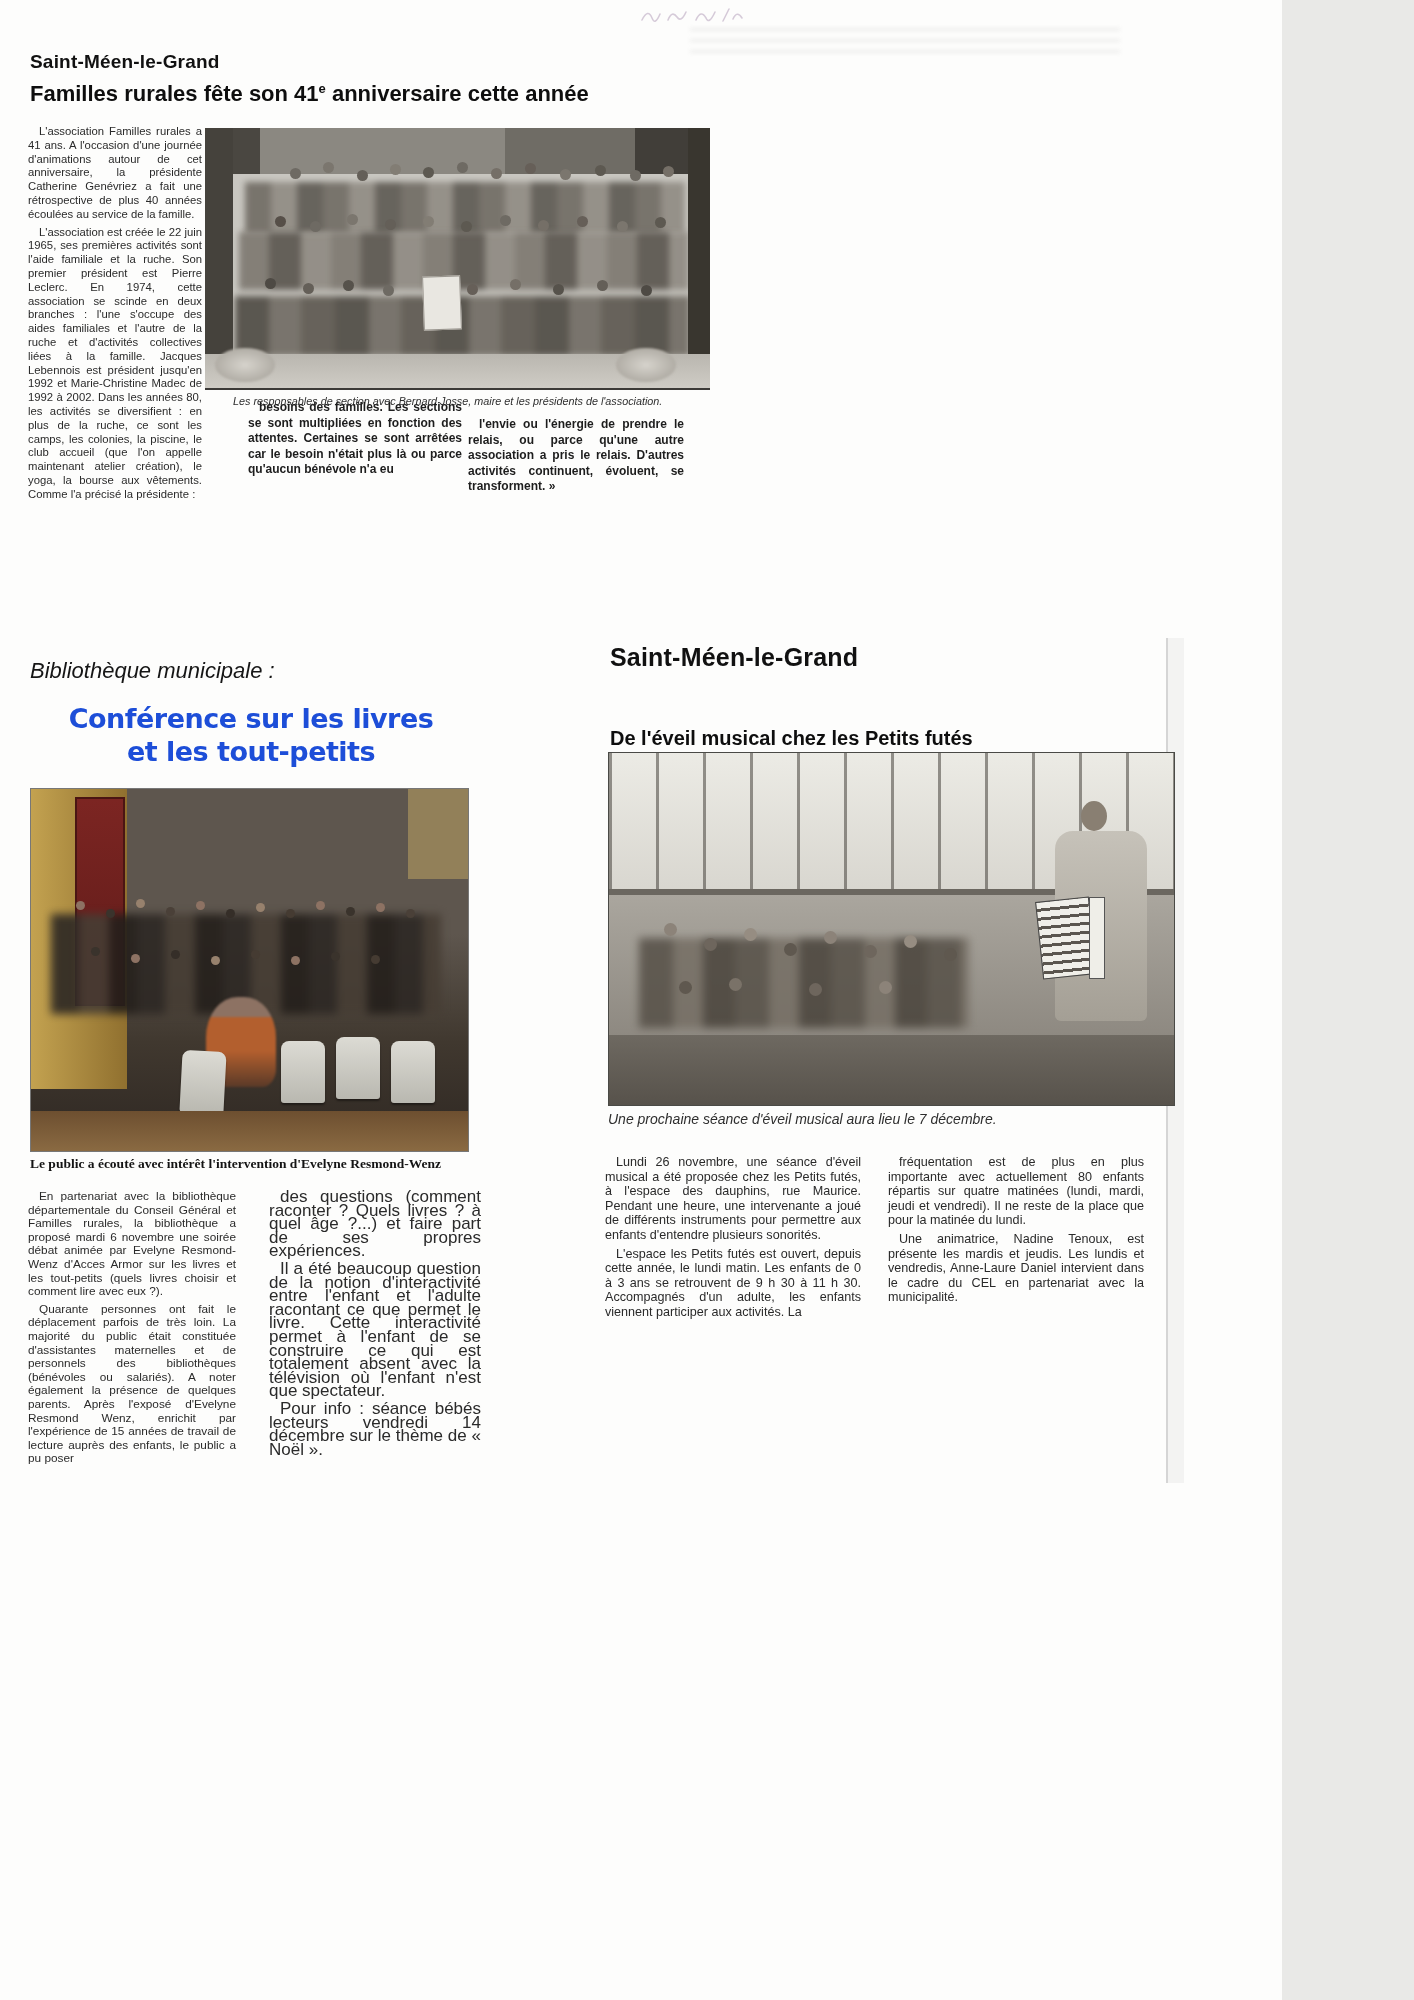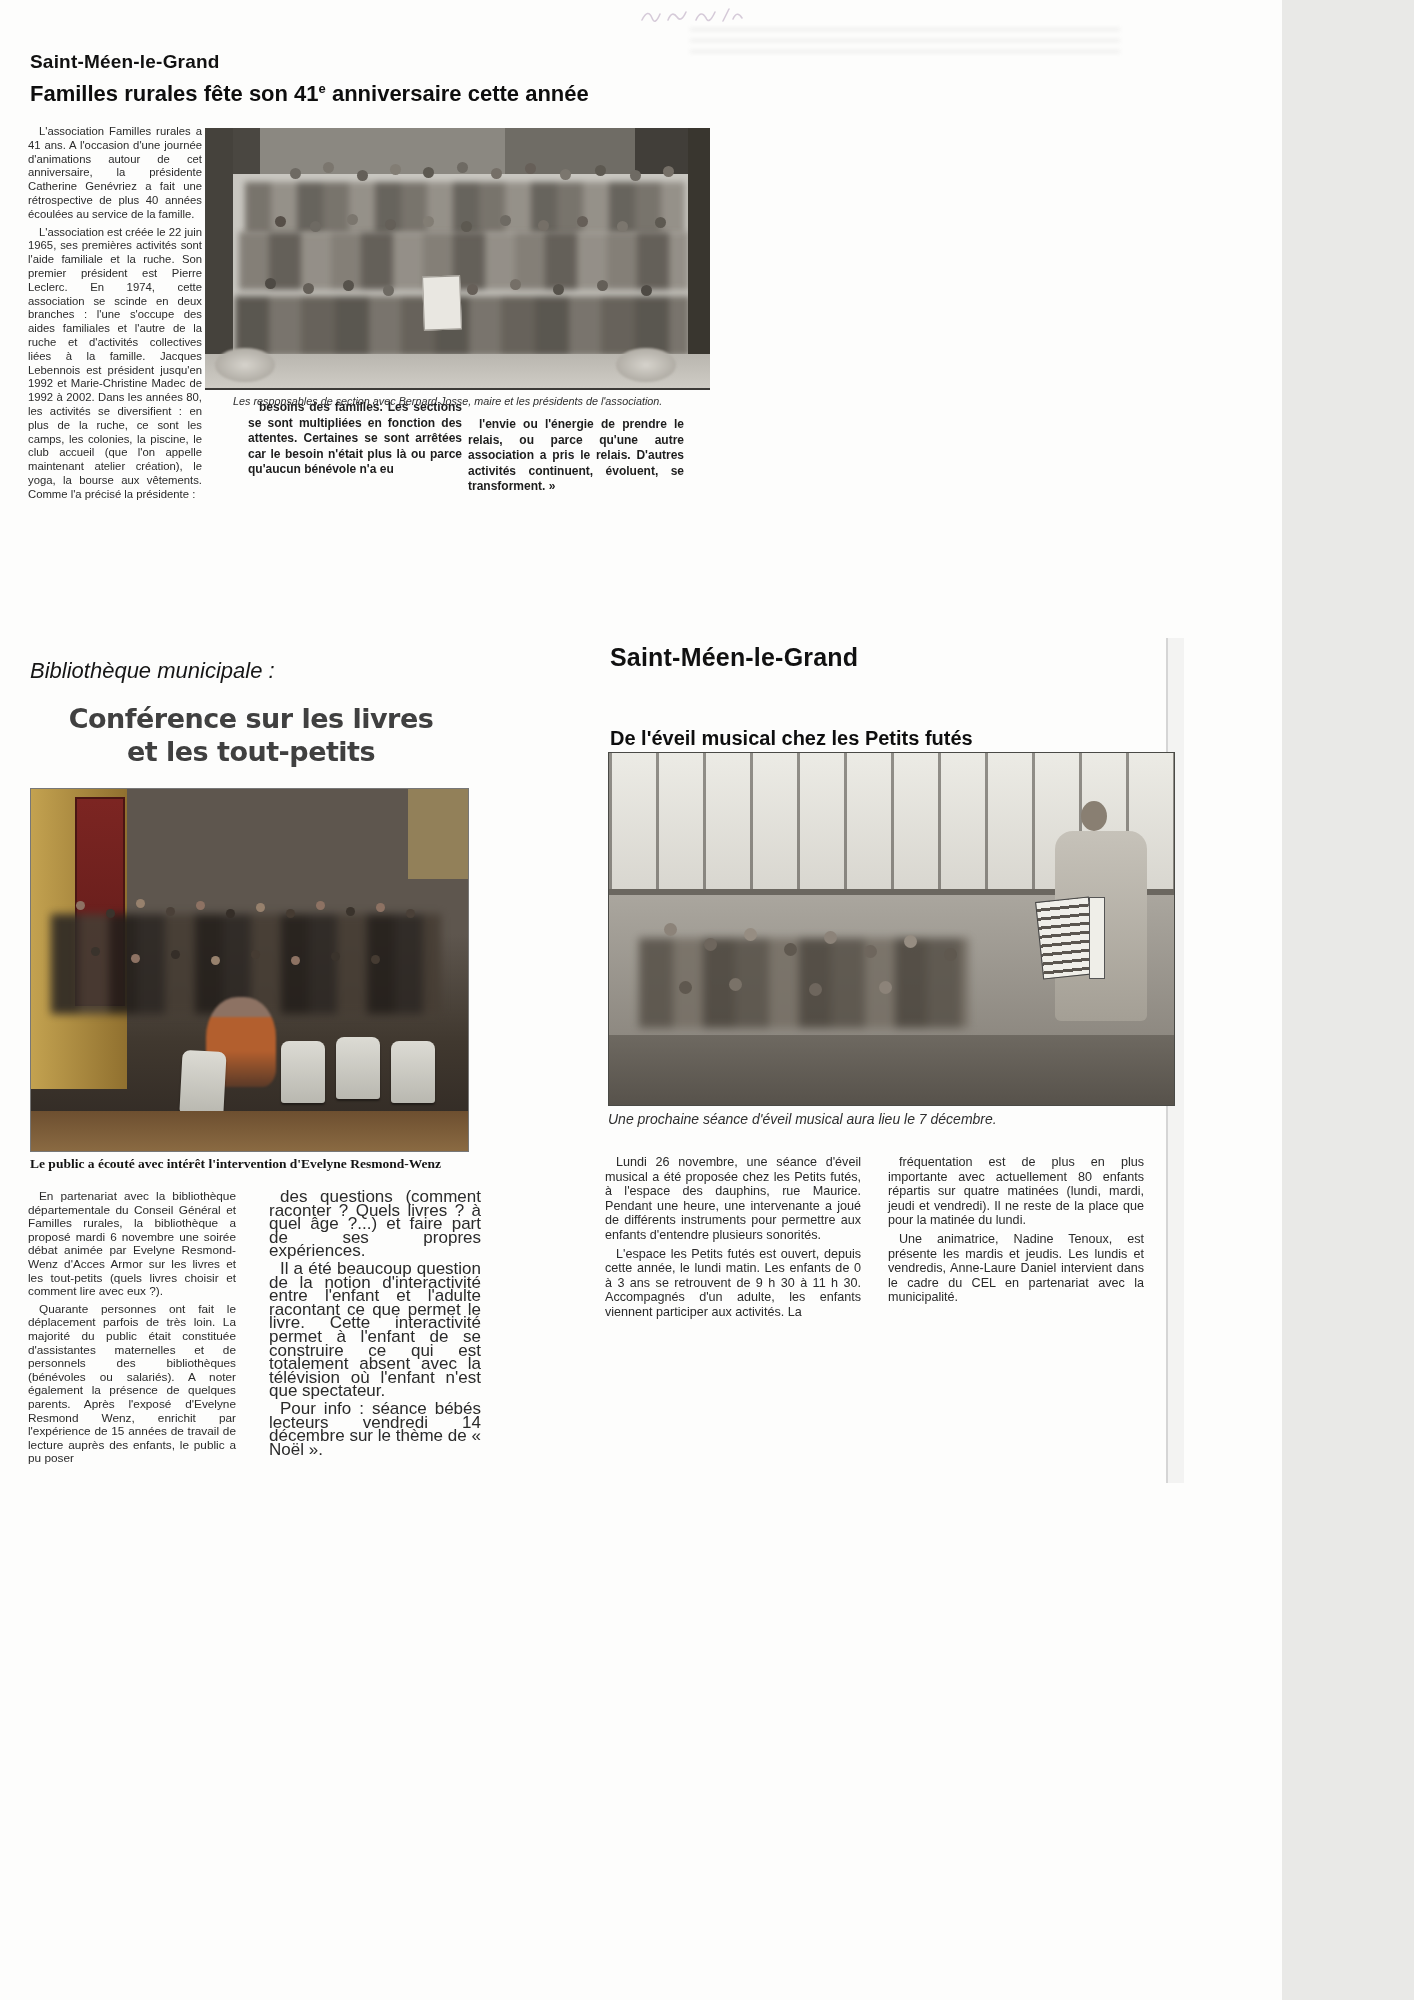--- a/index.html
+++ b/index.html
@@ -50,21 +50,21 @@
     60px 150px #4e4a44,98px 155px #645f58,138px 152px #56524b,178px 157px #6e6a63,
     220px 152px #5d5951,262px 156px #665f58,305px 151px #756f67,348px 156px #56524b,
     392px 152px #645f58,436px 157px #4e4a44;}
   .p1-poster{position:absolute;left:218px;top:148px;width:36px;height:52px;background:#e9e7e1;border:1px solid #9a968f;transform:rotate(-2deg);}
   .p1-flower{position:absolute;width:60px;height:34px;border-radius:50%;background:radial-gradient(#d6d3cc,#a19d95);filter:blur(1px);}
   
   .a2{left:25px;top:650px;width:452px;height:950px;}
   .a2-kicker{position:absolute;left:5px;top:8px;font-size:22px;font-style:italic;color:#161616;}
   .a2-title{position:absolute;left:0;top:52px;width:452px;text-align:center;
     font-family:"DejaVu Sans", sans-serif;font-weight:800;font-size:27px;line-height:33px;
-    color:#404040;letter-spacing:-0.5px;}
+    color:#1d4ed8;letter-spacing:-0.5px;}
   .a2-photo{position:absolute;left:5px;top:138px;width:437px;height:362px;background:#3f3833;overflow:hidden;border:1px solid #777;}
   .a2-caption{position:absolute;left:5px;top:506px;width:440px;font-size:13.5px;}
   .a2-col1{left:3px;top:540px;width:208px;font-size:11.8px;line-height:13.6px;}
   .a2-col2{left:244px;top:540px;width:212px;font-size:17px;line-height:13.6px;}
   
   .p2-bg{position:absolute;inset:0;background:linear-gradient(#5e564e 0 40%,#40382f 70%,#2e2722 100%);}
   .p2-wall{position:absolute;left:0;top:0;width:96px;height:300px;background:linear-gradient(90deg,#c3a250,#90702f);}
   .p2-door{position:absolute;left:44px;top:8px;width:46px;height:205px;background:linear-gradient(#7c2522,#5e1b19);border:2px solid #4a1513;}
   .p2-wallr{position:absolute;right:0;top:0;width:60px;height:90px;background:#a8935e;opacity:.7;}
   .p2-heads{position:absolute;left:0;top:0;width:9px;height:9px;border-radius:50%;

